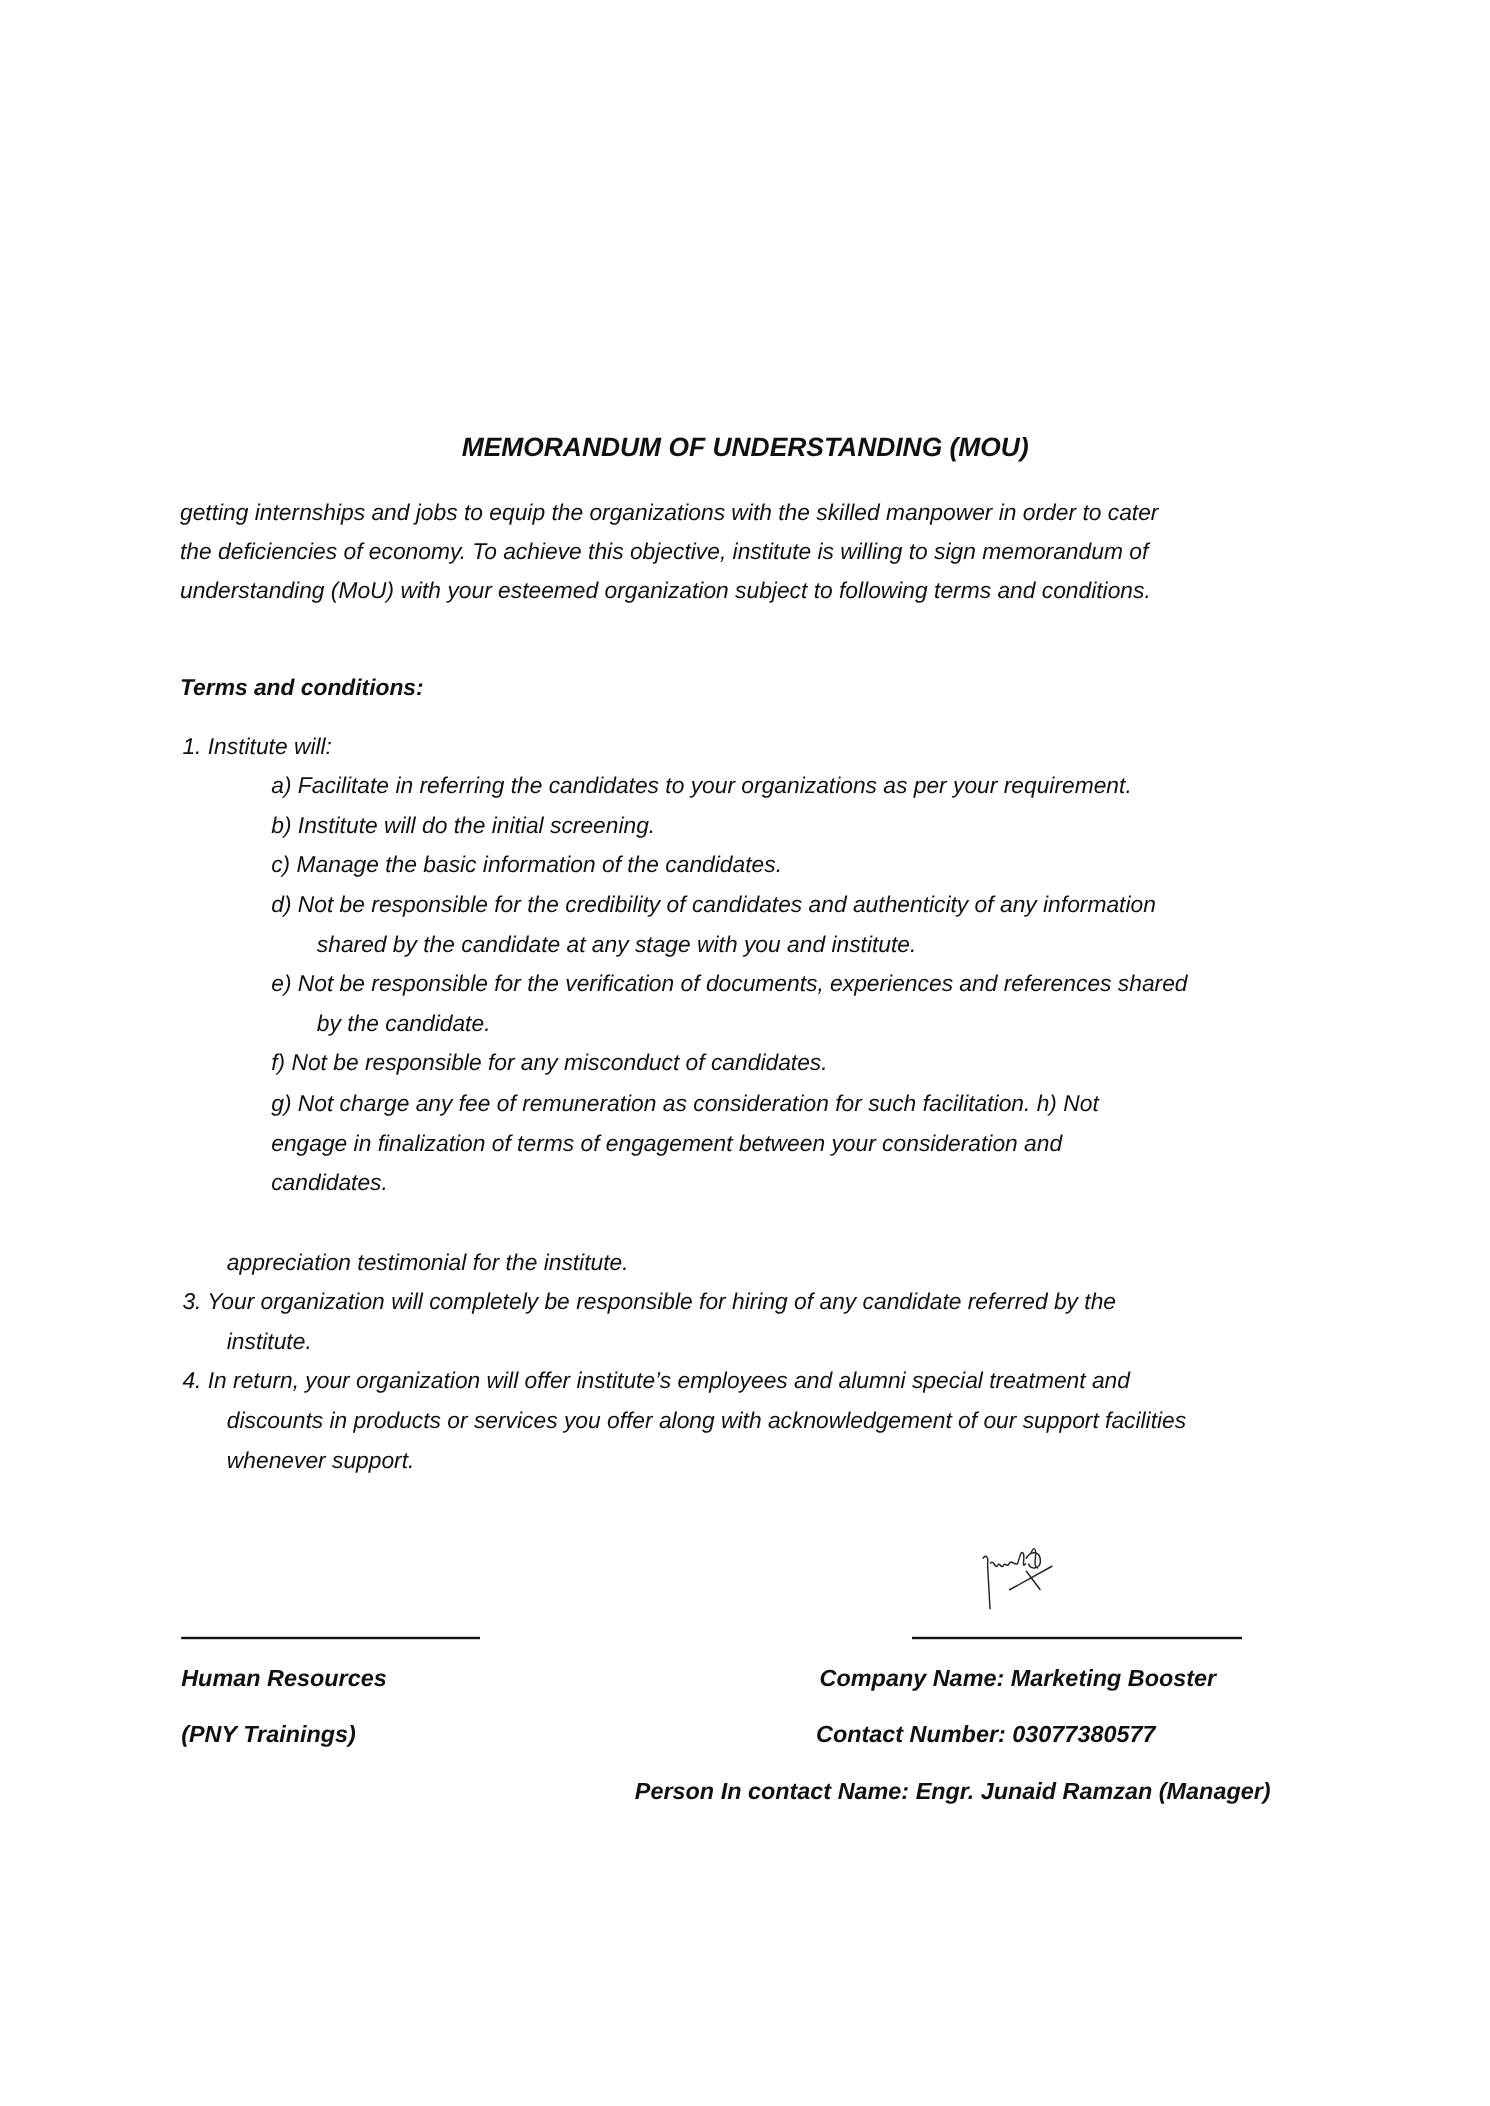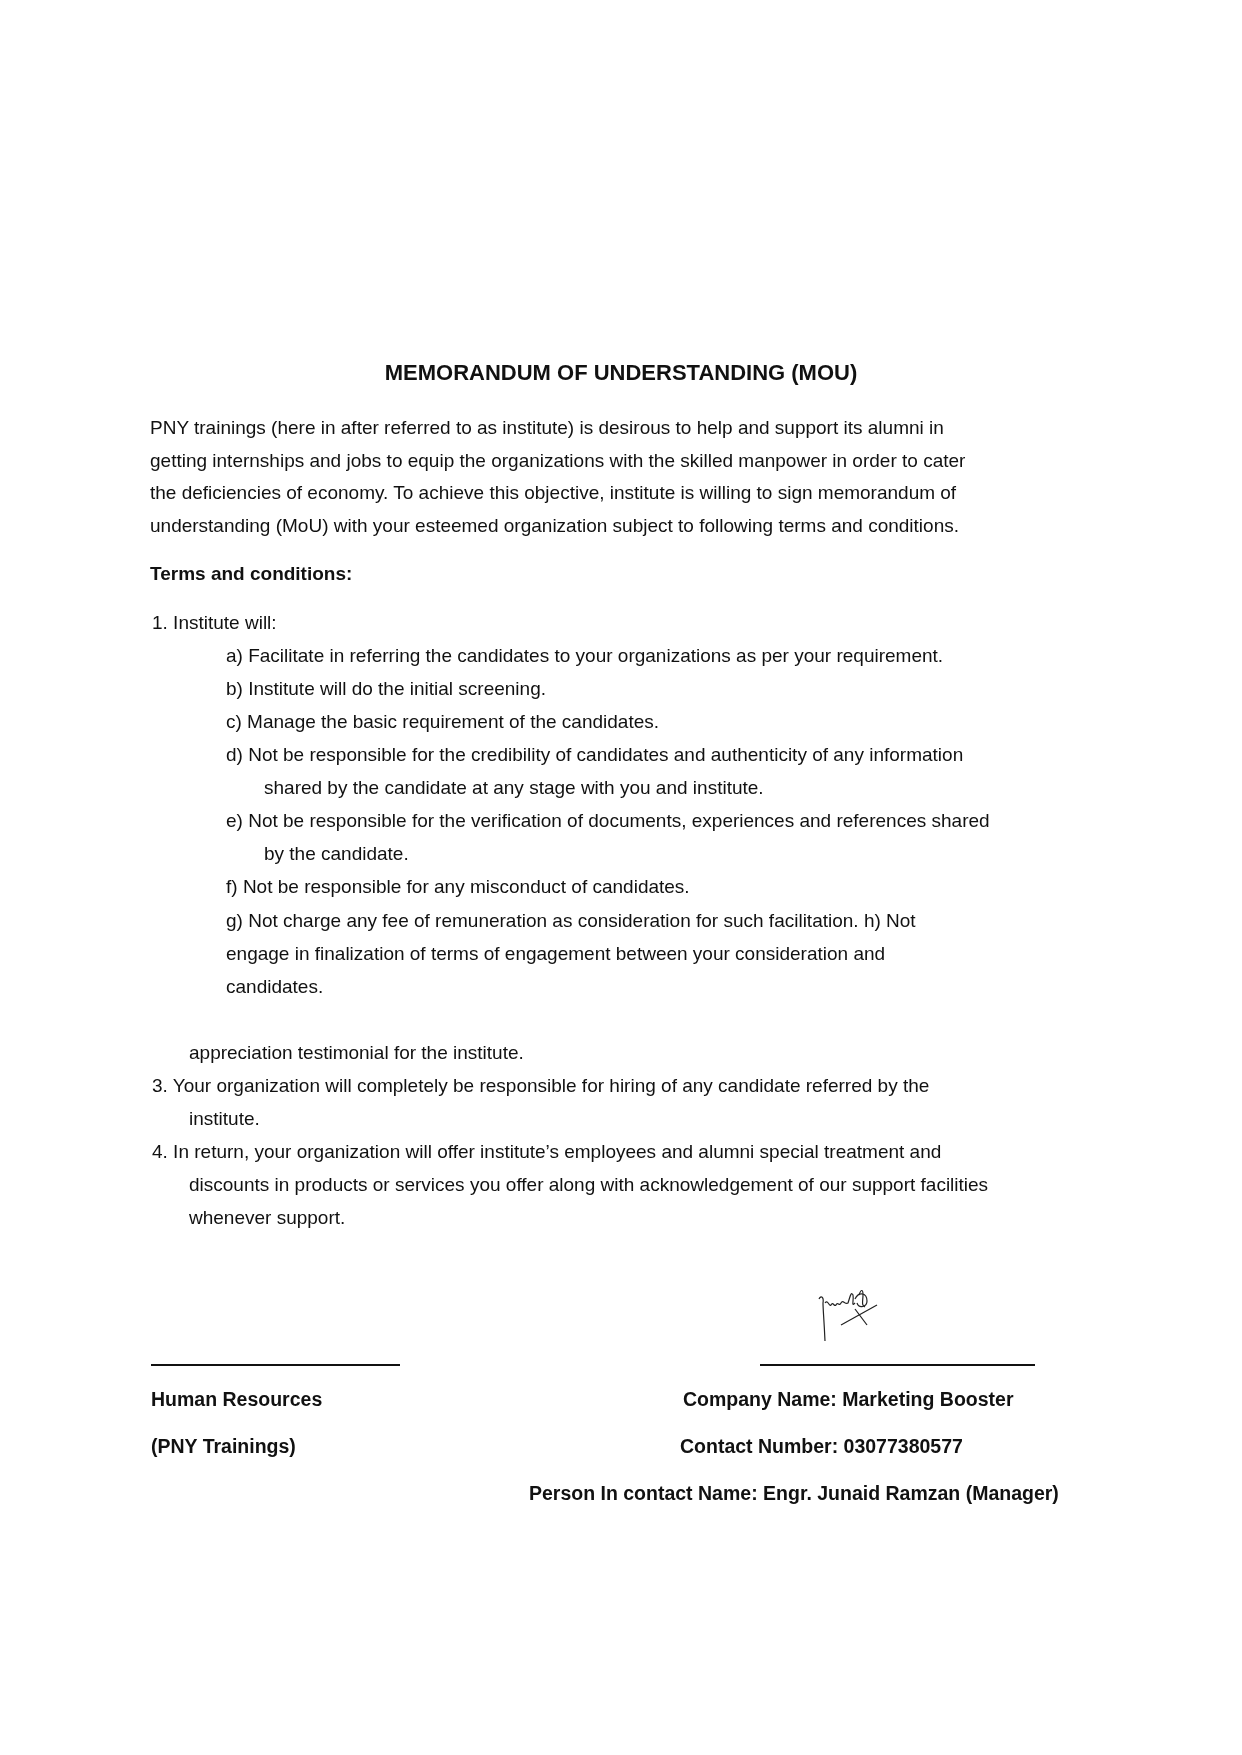--- a/index.html
+++ b/index.html
@@ -1,48 +1,47 @@
 <!DOCTYPE html>
 <html><head>
 <meta charset="utf-8">
 <style>
   html, body { margin:0; padding:0; background:#ffffff; }
   body { width:1242px; height:1755px; position:relative; overflow:hidden;
          font-family:"Liberation Sans", sans-serif; color:#111; }
-  .page { position:absolute; left:0; top:0; width:1242px; height:1413px; }
+  .page { position:absolute; left:0; top:0; width:1242px; height:1413px;font-style:italic; }
   .title { position:absolute; top:360px; left:0; width:1242px; text-align:center;
            font-weight:bold; font-size:22px; letter-spacing:0; }
   .intro { position:absolute; left:150px; top:412px; width:940px;
            font-size:19px; line-height:32.5px; }
   .intro .l { display:block; white-space:nowrap; }
   .terms-head { position:absolute; left:150px; top:563px; font-weight:bold; font-size:19px; }
   .line { position:absolute; font-size:19px; white-space:nowrap; }
   .sig-line { position:absolute; height:2px; background:#111; top:1364px; }
   .foot { position:absolute; font-size:19.5px; font-weight:bold; white-space:nowrap; }
   .signature { position:absolute; left:815px; top:1285px; width:80px; height:62px; }
 </style>
 </head>
 <body>
 
 <div class="page">
   <div class="title">MEMORANDUM OF UNDERSTANDING (MOU)</div>
 
   <div class="intro">
-    <span class="l"> PNY trainings (here in after referred to as institute) is desirous to help and support its alumni in</span>
     <span class="l">getting internships and jobs to equip the organizations with the skilled manpower in order to cater</span>
     <span class="l">the deficiencies of economy. To achieve this objective, institute is willing to sign memorandum of</span>
     <span class="l">understanding (MoU) with your esteemed organization subject to following terms and conditions.</span>
   </div>
 
   <div class="terms-head">Terms and conditions:</div>
 
   <div class="line" style="left:152px; top:612px;">1. Institute will:</div>
   <div class="line" style="left:226px; top:645px;">a) Facilitate in referring the candidates to your organizations as per your requirement.</div>
   <div class="line" style="left:226px; top:678px;">b) Institute will do the initial screening.</div>
-  <div class="line" style="left:226px; top:711px;">c) Manage the basic requirement of the candidates.</div>
+  <div class="line" style="left:226px; top:711px;">c) Manage the basic information of the candidates.</div>
   <div class="line" style="left:264px; top:777px;">shared by the candidate at any stage with you and institute.</div>
   <div class="line" style="left:226px; top:744px;">d) Not be responsible for the credibility of candidates and authenticity of any information</div>
   <div class="line" style="left:226px; top:810px;">e) Not be responsible for the verification of documents, experiences and references shared</div>
   <div class="line" style="left:264px; top:843px;">by the candidate.</div>
   <div class="line" style="left:226px; top:910px;">g) Not charge any fee of remuneration as consideration for such facilitation. h) Not</div>
   <div class="line" style="left:226px; top:876px;">f) Not be responsible for any misconduct of candidates.</div>
   <div class="line" style="left:226px; top:943px;">engage in finalization of terms of engagement between your consideration and</div>
   <div class="line" style="left:226px; top:976px;">candidates.</div>
   <div class="line" style="left:189px; top:1042px;">appreciation testimonial for the institute.</div>
   <div class="line" style="left:152px; top:1075px;">3. Your organization will completely be responsible for hiring of any candidate referred by the</div>

